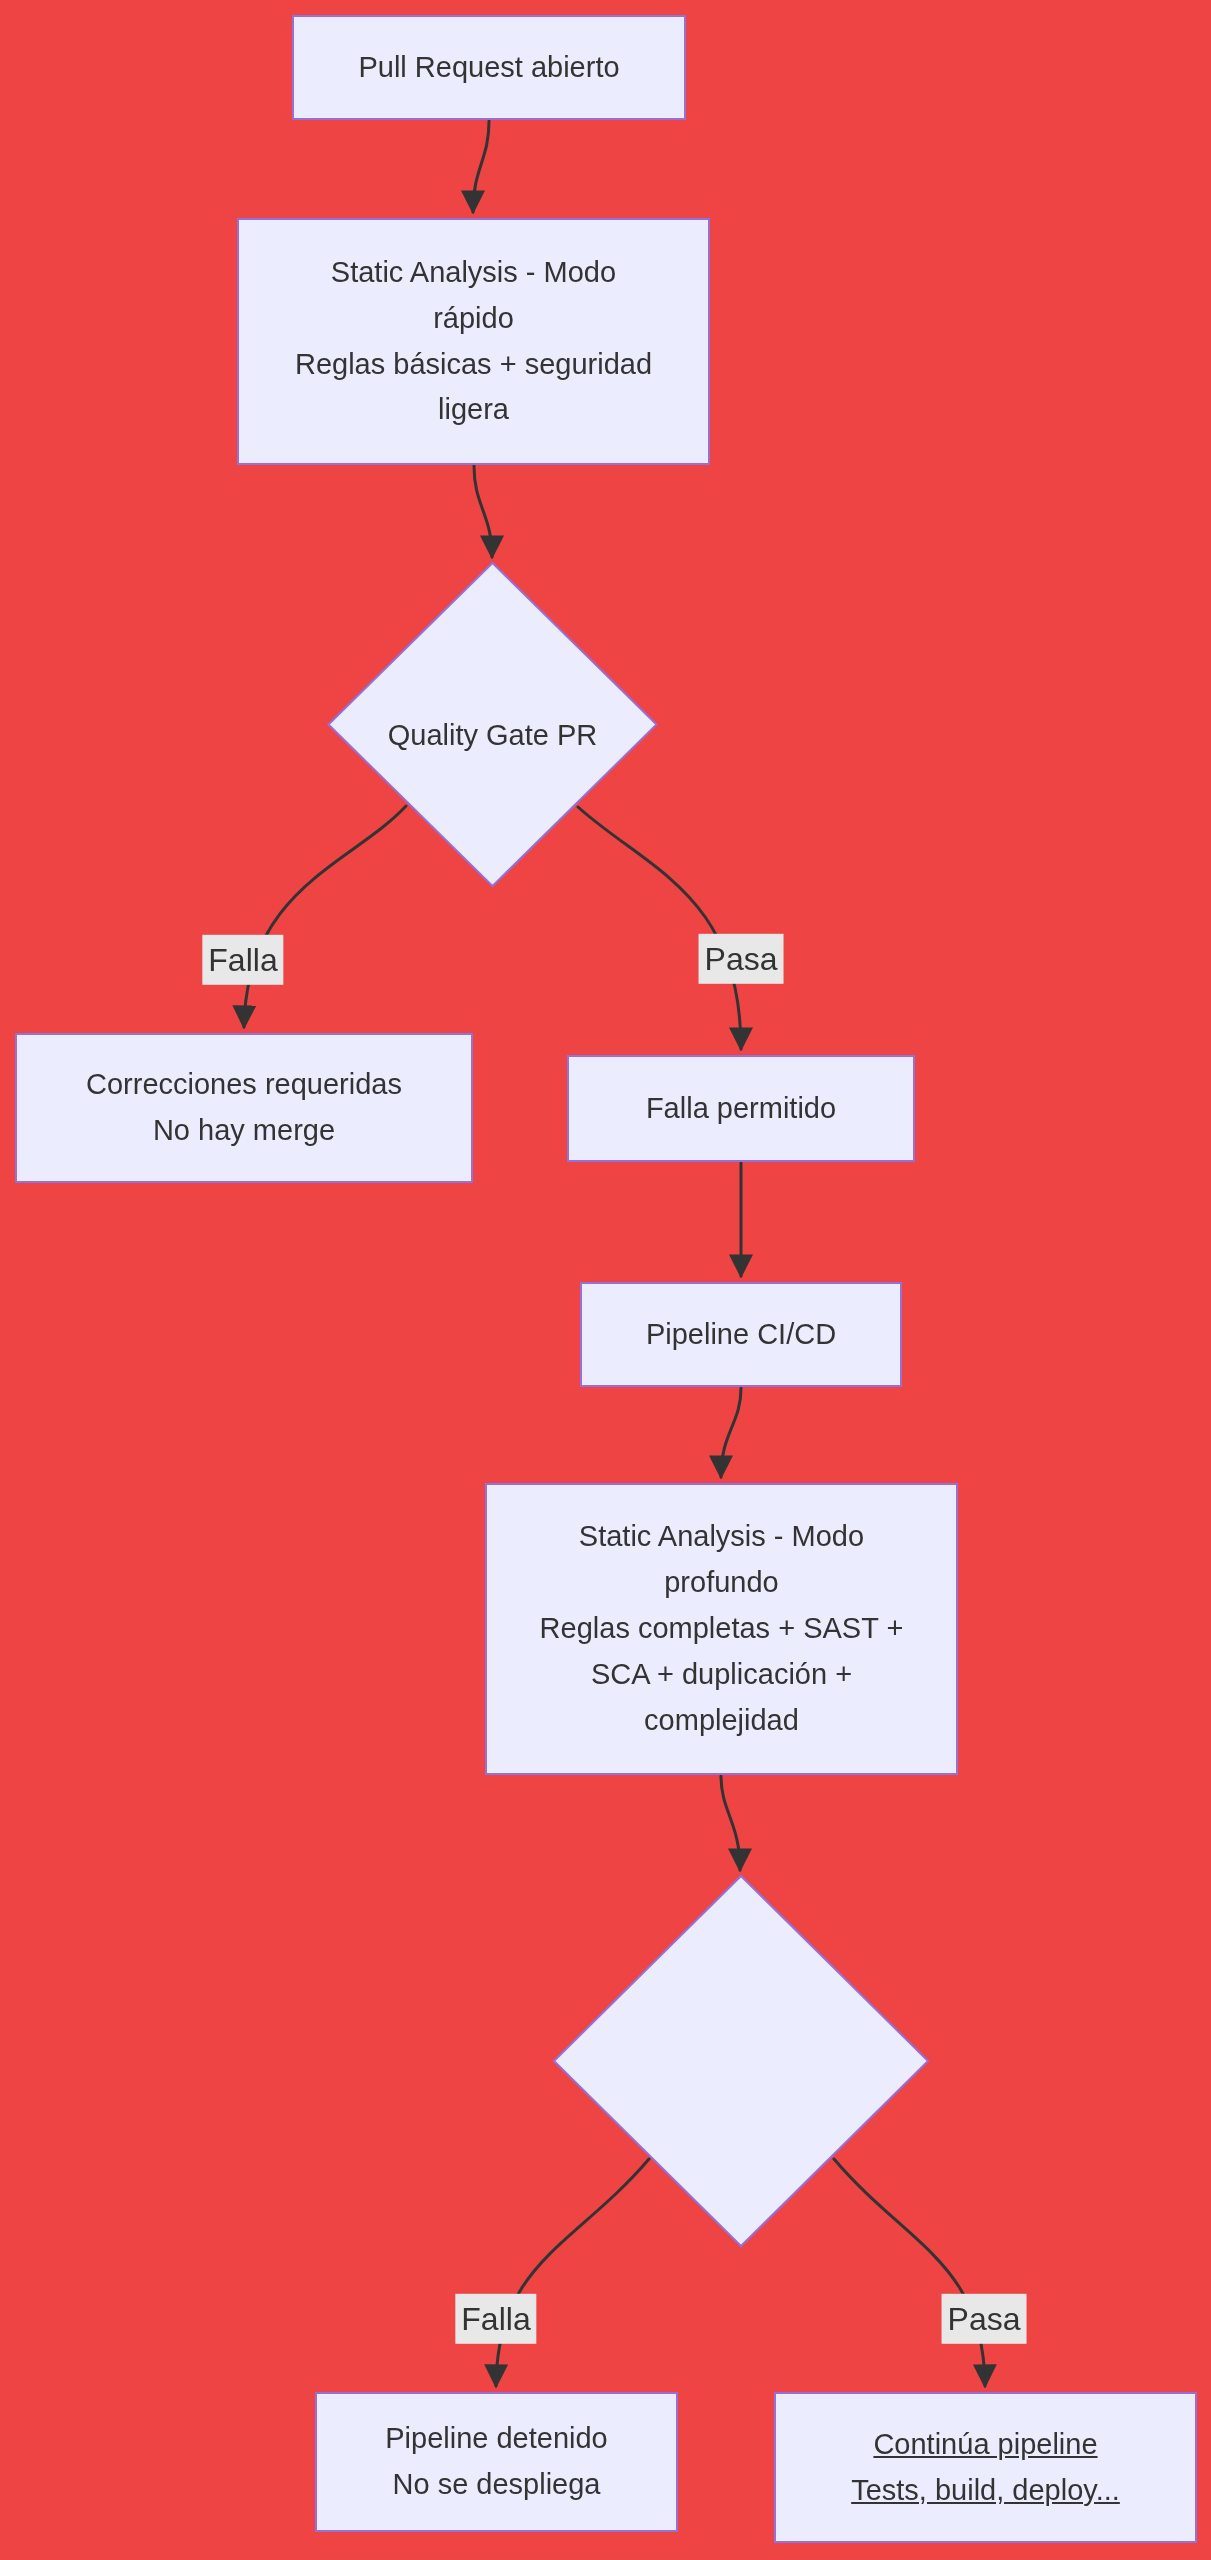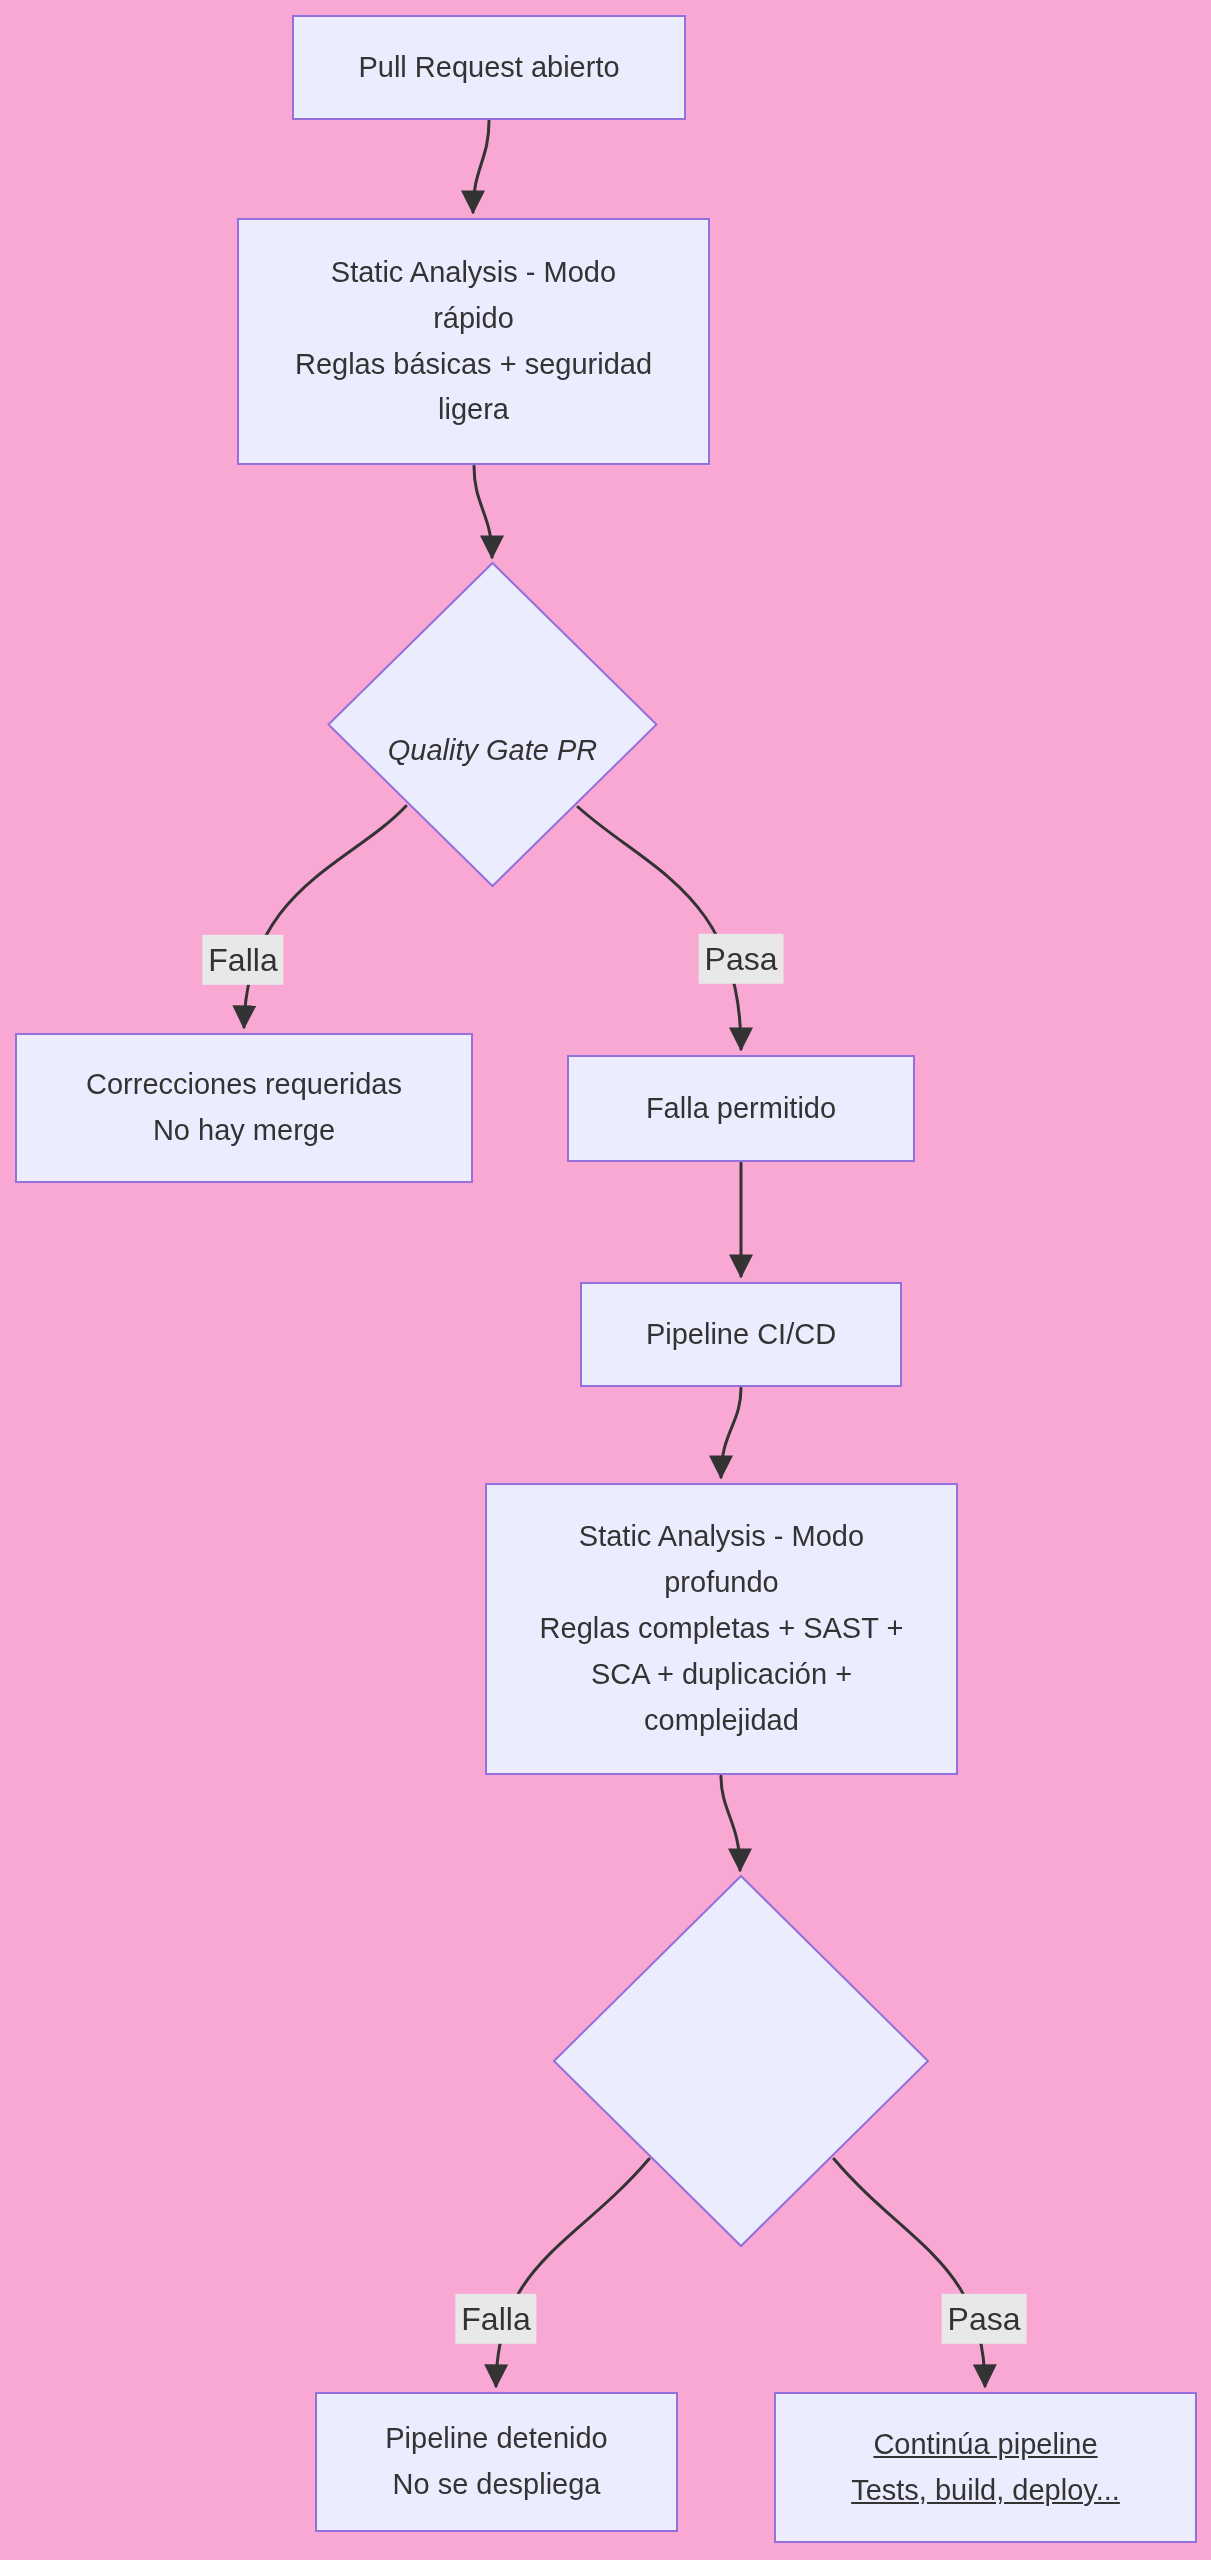--- a/index.html
+++ b/index.html
@@ -1,19 +1,19 @@
 <!DOCTYPE html>
 <html><head>
 <meta charset="utf-8">
 <style>
   html,body { margin:0; padding:0; background:#ffffff; }
   body { font-family:"Liberation Sans","DejaVu Sans",sans-serif; }
   .canvas {
     position:relative; width:1211px; height:2560px;
-    background:#f9a8d4; overflow:hidden;
+    background:#ef4444; overflow:hidden;
   }
   .edges { position:absolute; left:0; top:0; width:1211px; height:2560px; }
   .node {
     position:absolute; box-sizing:border-box;
     background:#ECECFF; border:2px solid #9370DB;
     display:flex; align-items:center; justify-content:center;
     text-align:center; white-space:pre-line;
     font-size:29px; line-height:1.58; color:#333333;
   }
   .diamond-label {
@@ -55,21 +55,21 @@
     </g>
   </svg>
 
   <div class="node" style="left:292px; top:15px; width:394px; height:105px;">Pull Request abierto</div>
 
   <div class="node" style="left:237px; top:218px; width:473px; height:247px;">Static Analysis - Modo
 rápido
 Reglas básicas + seguridad
 ligera</div>
 
-  <div class="diamond-label" style="left:328px; top:589px; width:329px; height:323px;font-style:italic;">Quality Gate PR</div>
+  <div class="diamond-label" style="left:328px; top:574px; width:329px; height:323px;">Quality Gate PR</div>
 
   <div class="node" style="left:15px; top:1033px; width:458px; height:150px;text-align:center;">Correcciones requeridas
 No hay merge</div>
 
   <div class="node" style="left:567px; top:1055px; width:348px; height:107px;">Falla permitido</div>
 
   <div class="node" style="left:580px; top:1282px; width:322px; height:105px;">Pipeline CI/CD</div>
 
   <div class="node" style="left:485px; top:1483px; width:473px; height:292px;">Static Analysis - Modo
 profundo

